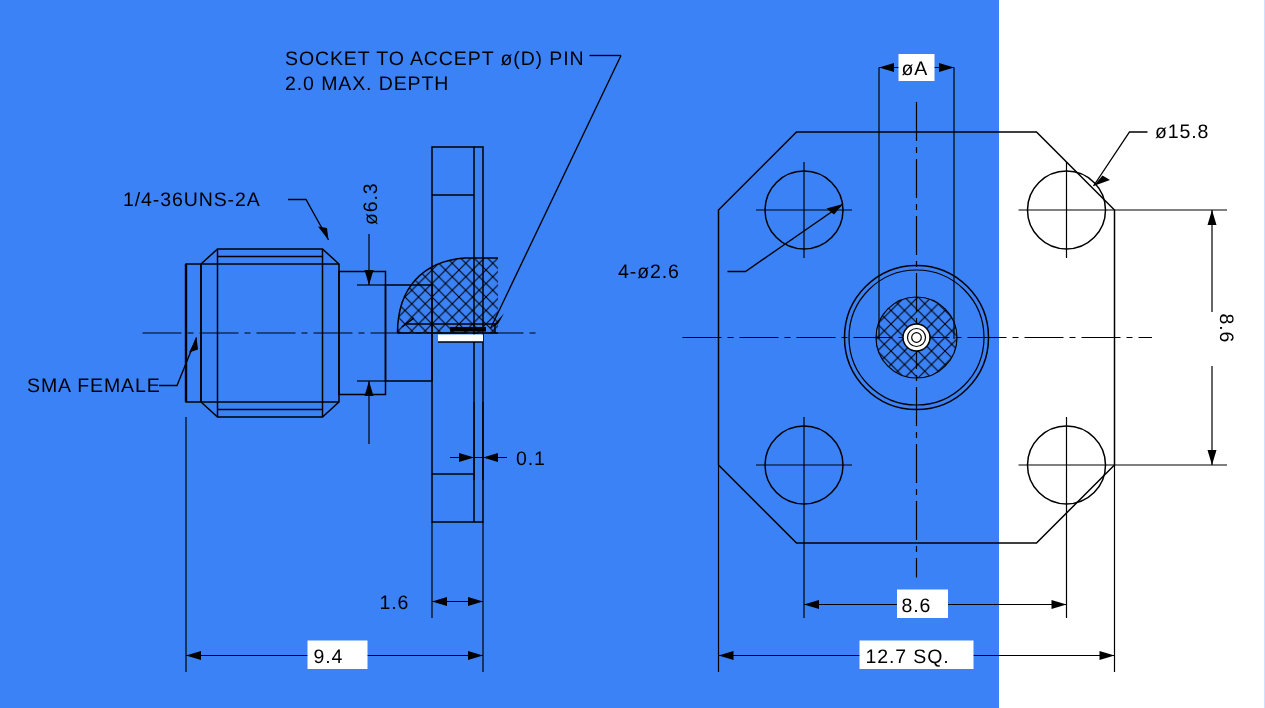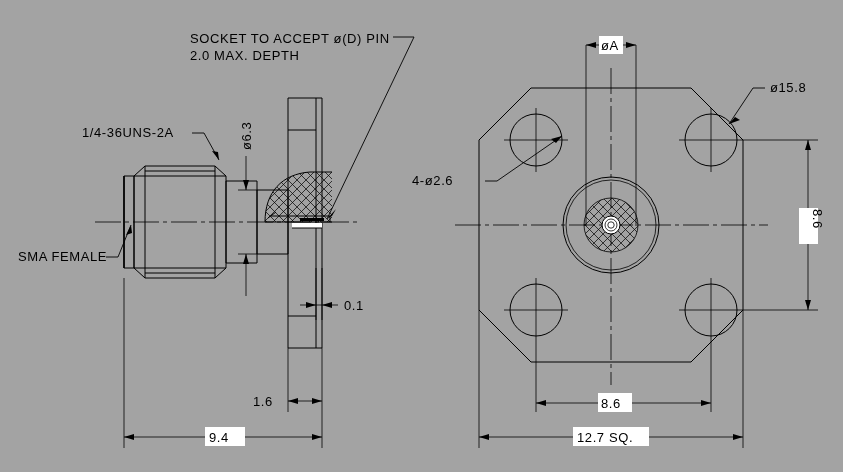--- a/index.html
+++ b/index.html
@@ -9,23 +9,23 @@
     background: #ffffff;
   }
   body {
     width: 843px;
     height: 472px;
     overflow: hidden;
     font-family: "Liberation Sans", sans-serif;
   }
   #drawing-root {
     position: relative;
-    width: 843px;
+    width: 666px;
     height: 472px;
-    background: #a3a3a3;
+    background: #3b82f6;
   }
   svg#cad {
     display: block;
     width: 843px;
     height: 472px;
   }
   .ln {
     stroke: #000000;
     stroke-width: 1;
     fill: none;

